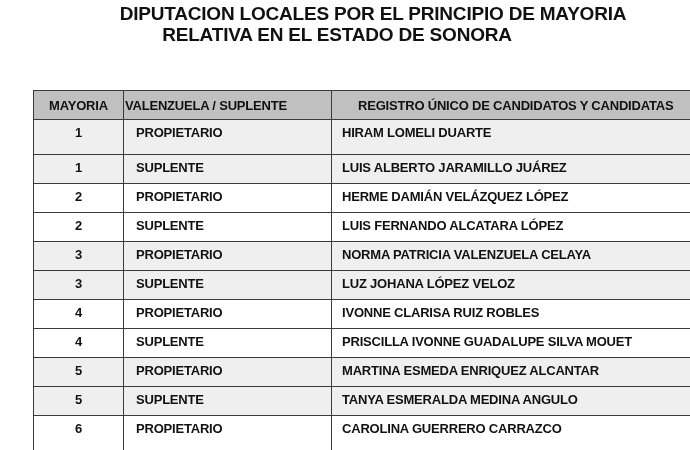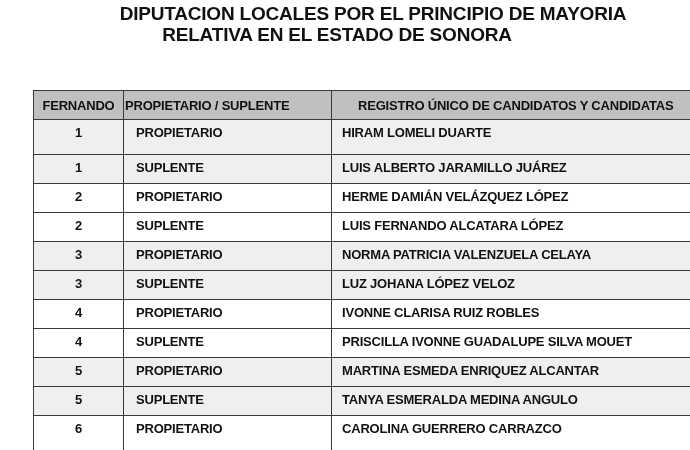--- a/index.html
+++ b/index.html
@@ -82,22 +82,22 @@
 
 <div class="table-wrap">
   <table>
     <colgroup>
       <col class="c1">
       <col class="c2">
       <col class="c3">
     </colgroup>
     <thead>
       <tr>
-        <th class="h1">FERNANDO</th>
-        <th class="h2">PROPIETARIO / SUPLENTE</th>
+        <th class="h1">MAYORIA</th>
+        <th class="h2">VALENZUELA / SUPLENTE</th>
         <th class="h3">REGISTRO ÚNICO DE  CANDIDATOS Y CANDIDATAS</th>
       </tr>
     </thead>
     <tbody>
       <tr class="shade r-tall">
         <td class="dist">1</td>
         <td class="role">PROPIETARIO</td>
         <td class="name">HIRAM LOMELI DUARTE</td>
       </tr>
       <tr class="shade r-norm">

